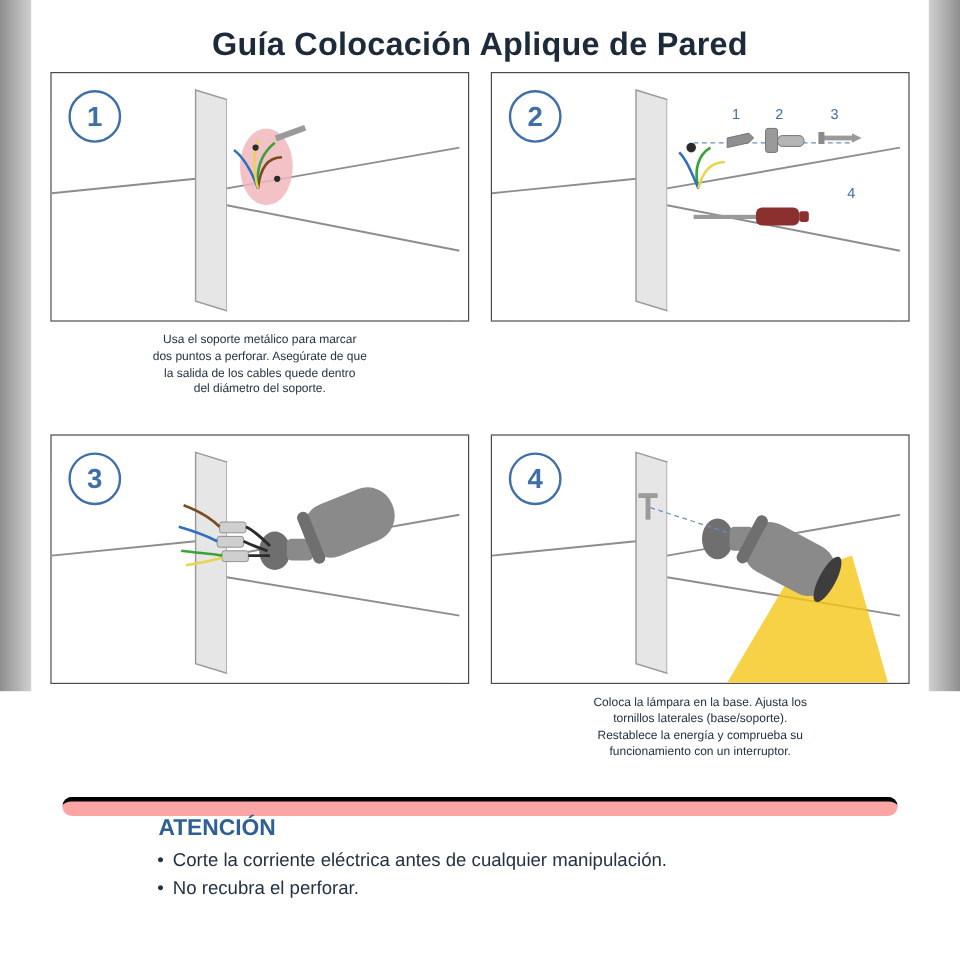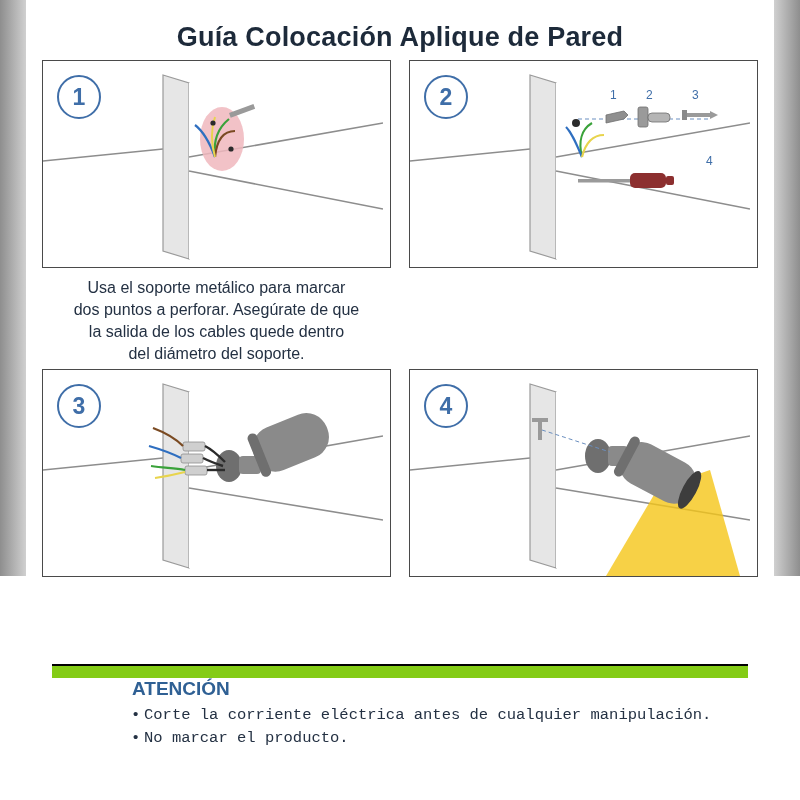--- a/index.html
+++ b/index.html
@@ -90,55 +90,55 @@
     font-weight: bold;
     display: flex;
     align-items: center;
     justify-content: center;
     background: #ffffff;
     z-index: 4;
   }
 
   .caption {
     text-align: center;
-    font-size: 16px;
+    font-size: 10px;
     line-height: 1.38;
     color: #243143;
     padding: 9px 6px 0 6px;
     white-space: pre-line;
   }
 
   .footer {
     position: absolute;
     left: 26px;
     right: 26px;
     bottom: 0;
     top: 664px;
-    background: #84cc16;
-    border-top: 2px solid #000000;
+    background: #fca5a5;
+    border-top: 4px solid #000000;
     padding: 12px 0 0 0;
+    border-radius: 14px;
   }
   .footer-title {
     color: #2f6094;
     font-size: 19px;
     font-weight: bold;
     padding-left: 80px;
     padding-bottom: 4px;
   }
   .footer ul {
     margin: 0;
     padding-left: 92px;
     list-style: none;
   }
   .footer li {
     color: #243143;
     font-size: 15.5px;
     line-height: 1.5;
     position: relative;
-    font-family: Liberation Mono, monospace;
   }
   .footer li:before {
     content: "•";
     position: absolute;
     left: -13px;
     color: #243143;
   }
 
   svg { display: block; }
 </style>
@@ -294,26 +294,30 @@
             </g>
 
             <line x1="132" y1="60" x2="200" y2="82" stroke="#6b8fc0" stroke-width="1" stroke-dasharray="4 3"></line>
             <g>
               <rect x="128" y="52" width="4" height="18" fill="#9a9a9a"></rect>
               <rect x="122" y="48" width="16" height="4" fill="#9a9a9a"></rect>
             </g>
           </svg>
           <div class="step-num">4</div>
         </div>
+        <div class="caption">Coloca la lámpara en la base. Ajusta los
+tornillos laterales (base/soporte).
+Restablece la energía y comprueba su
+funcionamiento con un interruptor.</div>
       </div>
 
     </div>
 
     <div class="footer">
       <div class="footer-title">ATENCIÓN</div>
       <ul>
         <li>Corte la corriente eléctrica antes de cualquier manipulación.</li>
-        <li>No marcar el producto.</li>
+        <li>No recubra el perforar.</li>
       </ul>
     </div>
 
   </div>
 </div>
 
 </body></html>

